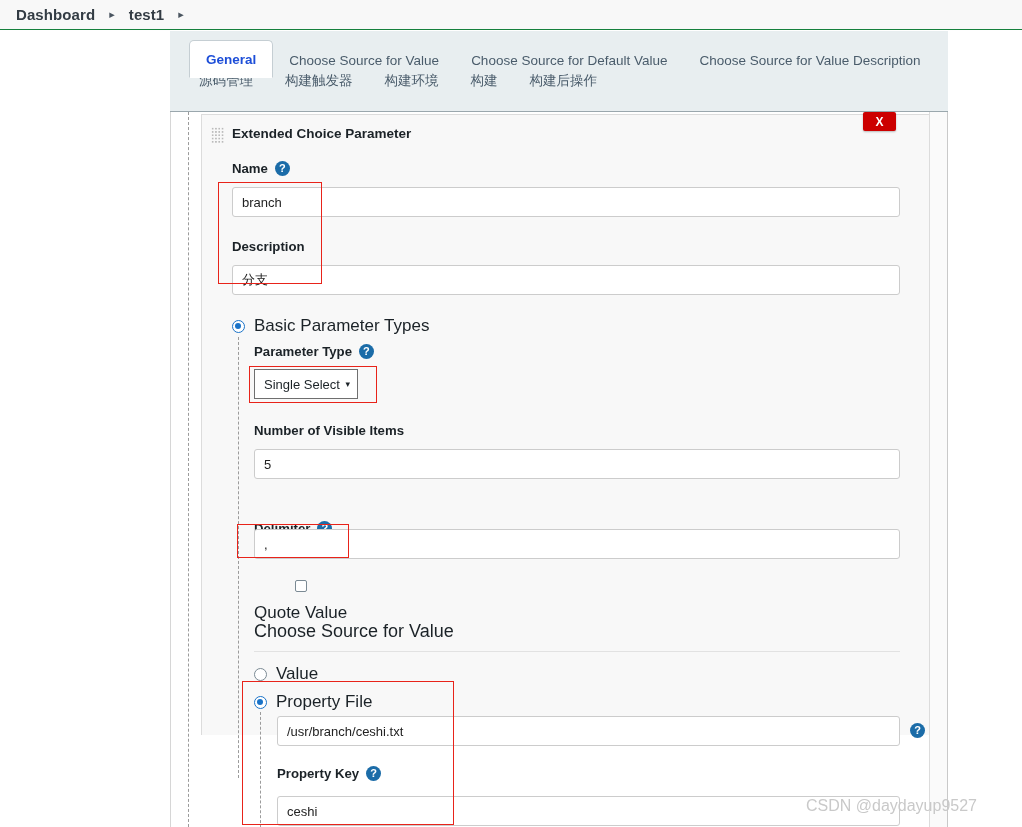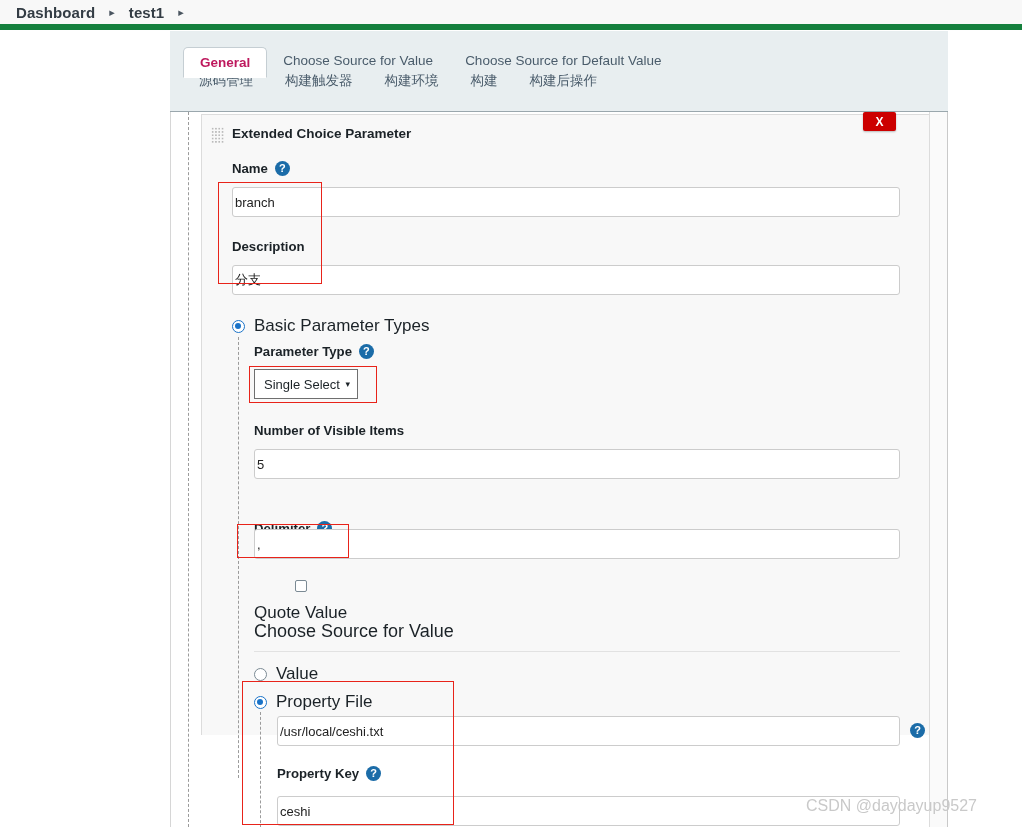--- a/index.html
+++ b/index.html
@@ -9,21 +9,21 @@
     background: #ffffff;
     font-family: "Liberation Sans", sans-serif;
     overflow: hidden;
   }
 
   
   #breadcrumb-bar {
     position: absolute; left: 0; top: 0;
     width: 1022px; height: 30px;
     background: #f8f8f8;
-    border-bottom: 6px solid #15803d;
+    border-bottom: 1px solid #15803d;
     display: flex; align-items: center;
     padding-left: 16px;
   }
   .crumb {
     font-size: 15px; font-weight: bold; color: #333c44;
     letter-spacing: .1px;
     white-space: nowrap;
   }
   .crumb-sep {
     color: #4a5560; font-size: 11px;
@@ -47,23 +47,23 @@
     font-size: 13.5px; color: #4a5c6b;
     padding: 0 16px; height: 34px;
     display: flex; align-items: center;
     white-space: nowrap; cursor: pointer;
   }
   .tab.active {
     background: #ffffff;
     border: 1px solid #c5ced3;
     border-bottom: 1px solid #ffffff;
     border-radius: 5px 5px 0 0;
-    color: #be185d; font-weight: bold;
-    height: 31px; margin-bottom: -1px;
-    position: relative; z-index: 3;
+    color: #1d4ed8; font-weight: bold;
+    height: 38px; margin-bottom: -1px;
+    position: relative; z-index: 3; margin-left: 6px;
   }
   #tab-row-2 {
     position: absolute; left: 0; top: 32px;
     height: 35px; display: flex; align-items: center;
     padding-left: 13px;
   }
   .tab2 {
     font-size: 13.5px; color: #4a5c6b;
     padding: 0 16px; white-space: nowrap; cursor: pointer;
   }
@@ -139,21 +139,21 @@
     font-family: "Liberation Sans", sans-serif;
     cursor: pointer; flex: none;
   }
 
   .txt-input {
     background: #ffffff;
     border: 1px solid #ccc;
     border-radius: 3px;
     height: 30px;
     font-size: 13px; color: #222;
-    padding: 0 2px;
+    padding: 0 9px;
     display: flex; align-items: center;
     font-family: "Liberation Sans", sans-serif;
   }
 
   .radio {
     width: 13px; height: 13px; border-radius: 50%;
     border: 1.4px solid #7b8a94; background: #fff;
     flex: none; position: relative;
   }
   .radio.on { border: 1.4px solid #1a73c8; }
@@ -216,20 +216,21 @@
   <span class="crumb-sep">▸</span>
   <span class="crumb">test1</span>
   <span class="crumb-sep">▸</span>
 </div>
 
 <div id="tab-strip">
   <div id="tab-row-1">
     <div class="tab active">General</div>
     <div class="tab">Choose Source for Value</div>
     <div class="tab">Choose Source for Default Value</div>
+    <div class="tab">Choose Source for Value Description</div>
   </div>
   <div id="tab-row-2">
     <div class="tab2">源码管理</div>
     <div class="tab2">构建触发器</div>
     <div class="tab2">构建环境</div>
     <div class="tab2">构建</div>
     <div class="tab2">构建后操作</div>
   </div>
 </div>
 
@@ -299,21 +300,21 @@
     </div>
 
     <div class="radio-row" style="position:absolute; left:52px; top:577px;">
       <span class="radio on"></span>
       <span>Property File</span>
     </div>
 
     <div class="inner-rail" style="left:58px; top:597px; height:116px;"></div>
 
     <div class="txt-input" style="position:absolute; left:75px; top:601px; width:623px;">
-      <span>/usr/local/ceshi.txt</span>
+      <span>/usr/branch/ceshi.txt</span>
     </div>
     <span class="help-icon" style="position:absolute; left:708px; top:608px;">?</span>
 
     <div class="fld-label" style="position:absolute; left:75px; top:651px;">
       <span>Property Key</span>
       <span class="help-icon">?</span>
     </div>
     <div class="txt-input" style="position:absolute; left:75px; top:681px; width:623px;">
       <span>ceshi</span>
     </div>

